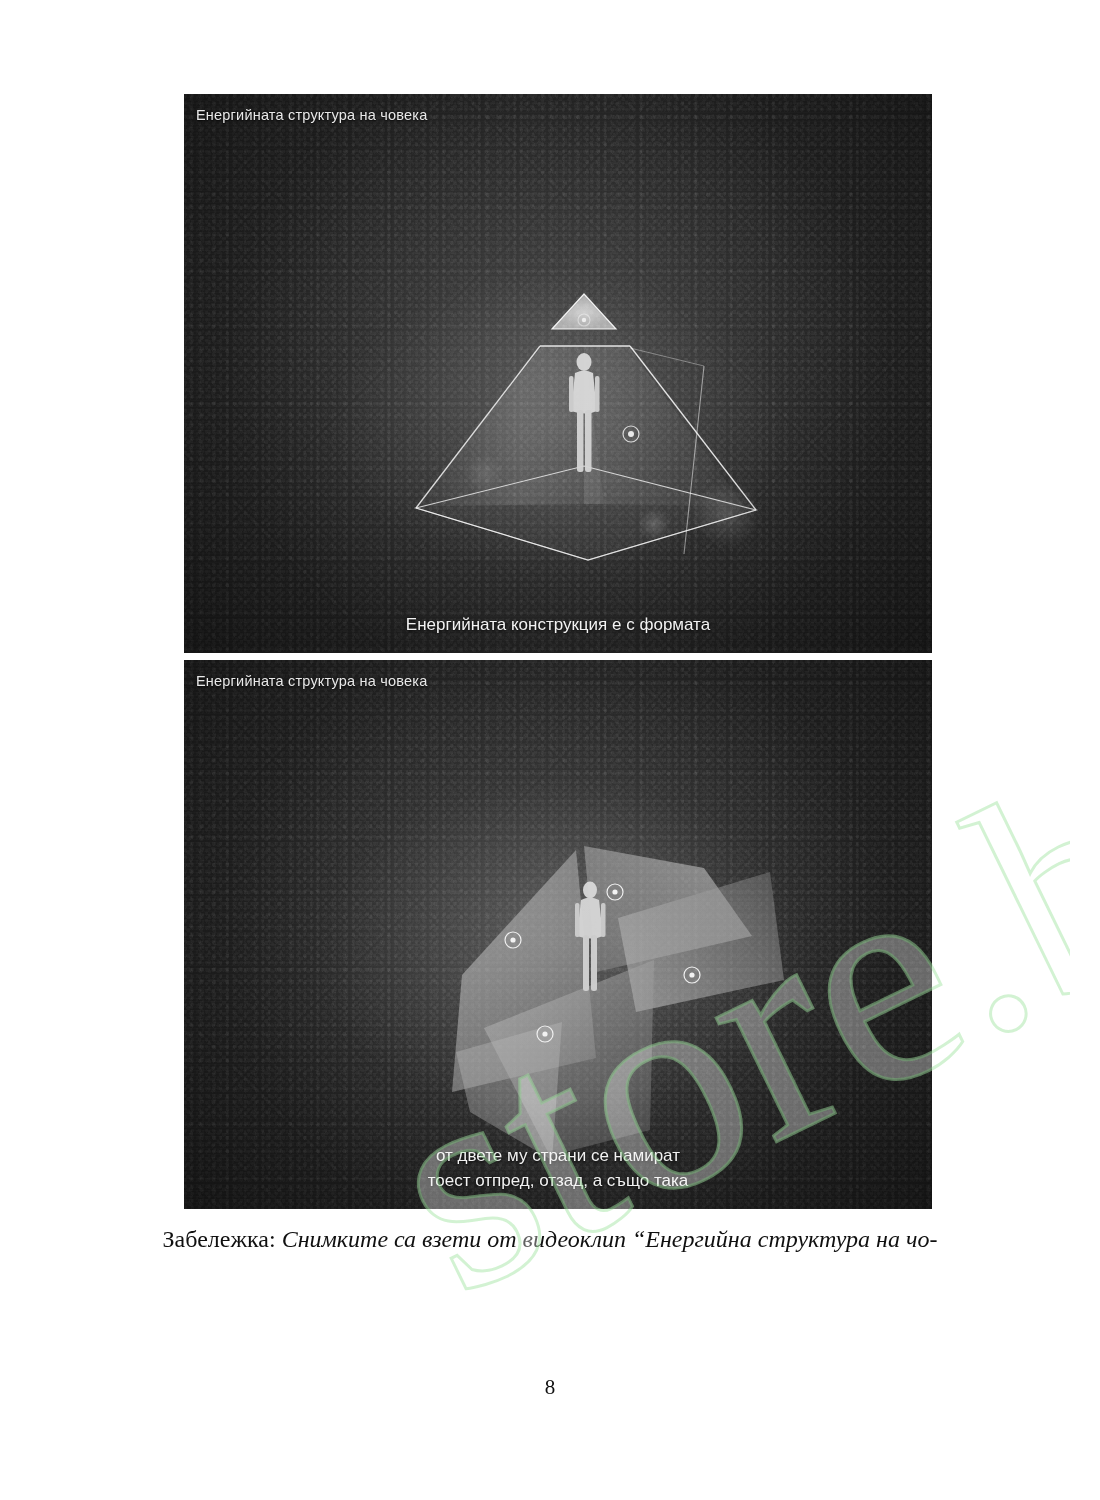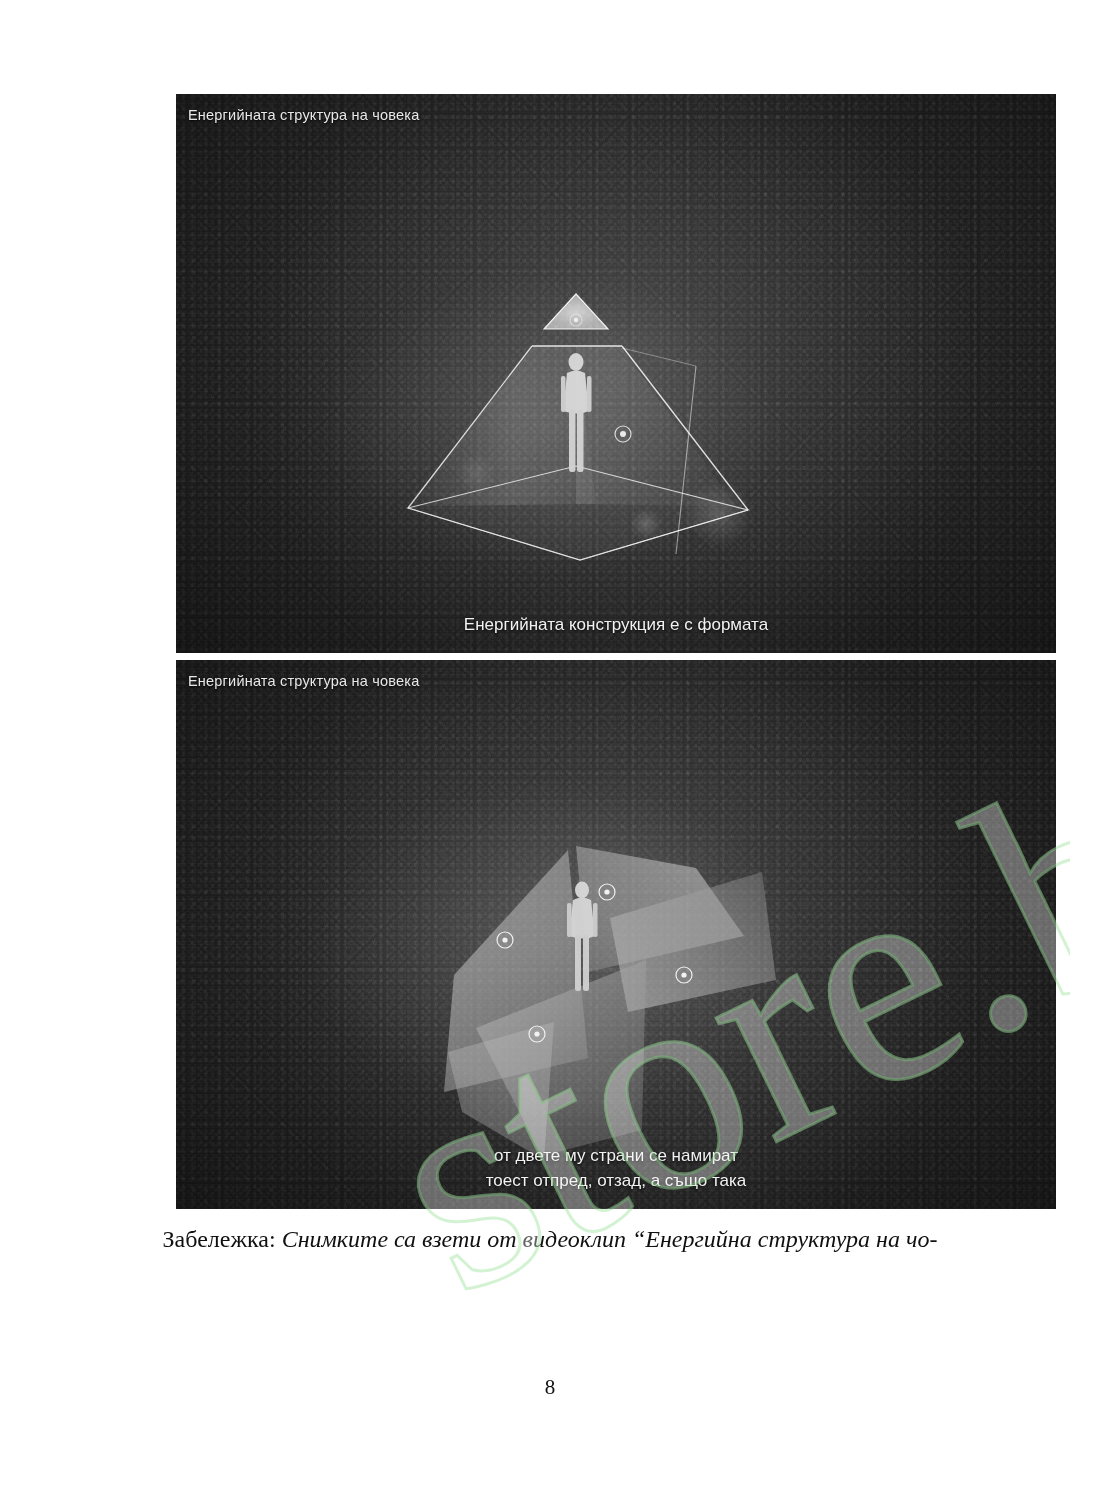--- a/index.html
+++ b/index.html
@@ -18,22 +18,22 @@
     position: absolute;
     left: 0; top: 0;
     width: 1100px;
     height: 1500px;
     background: #ffffff;
   }
 
   
   .figure {
     position: absolute;
-    left: 176px;
-    width: 880px;
+    left: 184px;
+    width: 748px;
     background: #15803d;
     overflow: hidden;
   }
   #figure-top { top: 94px; height: 559px; }
   #figure-bottom { top: 660px; height: 549px; }
 
   .noise {
     position: absolute;
     inset: 0;
     background-color: #343434;

